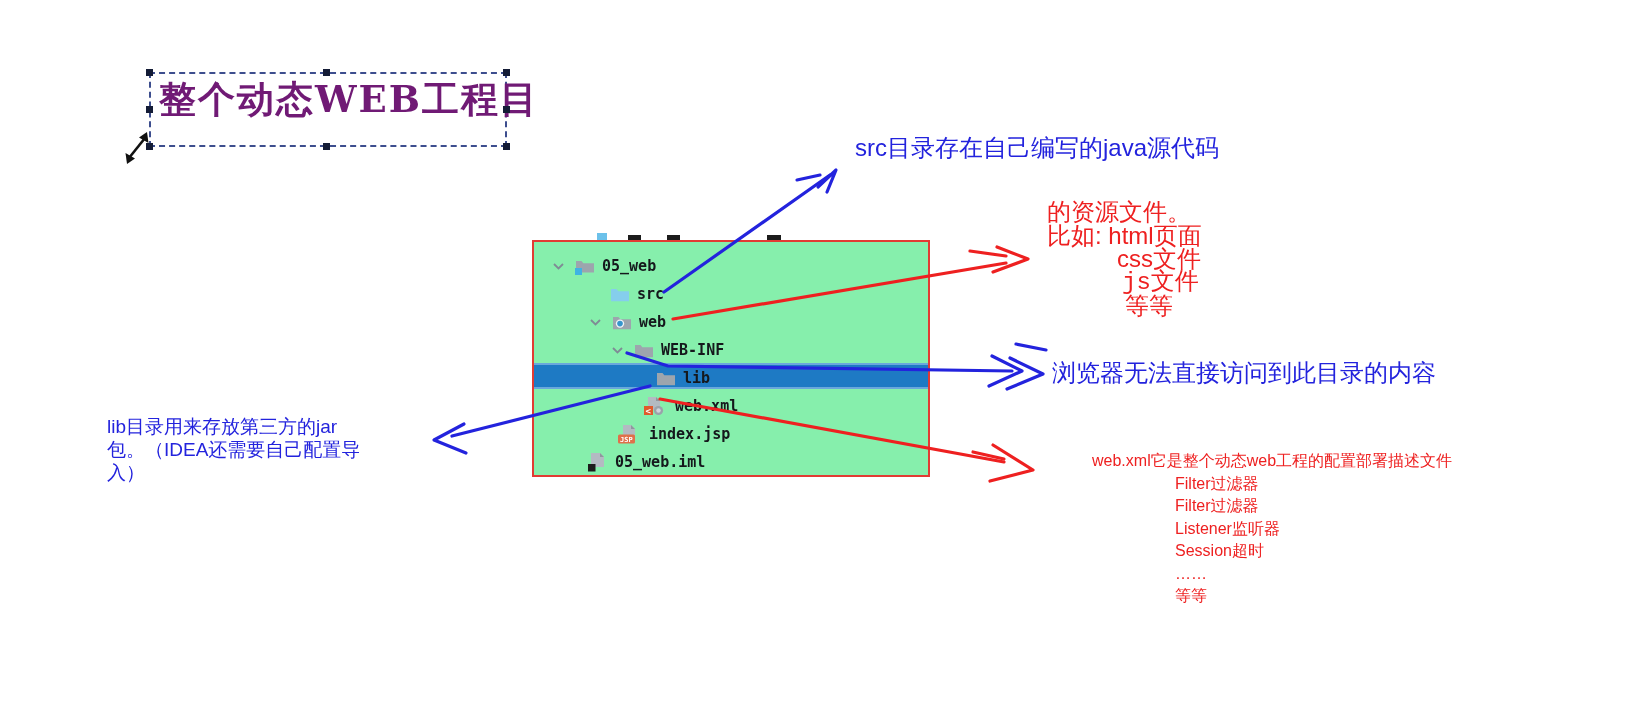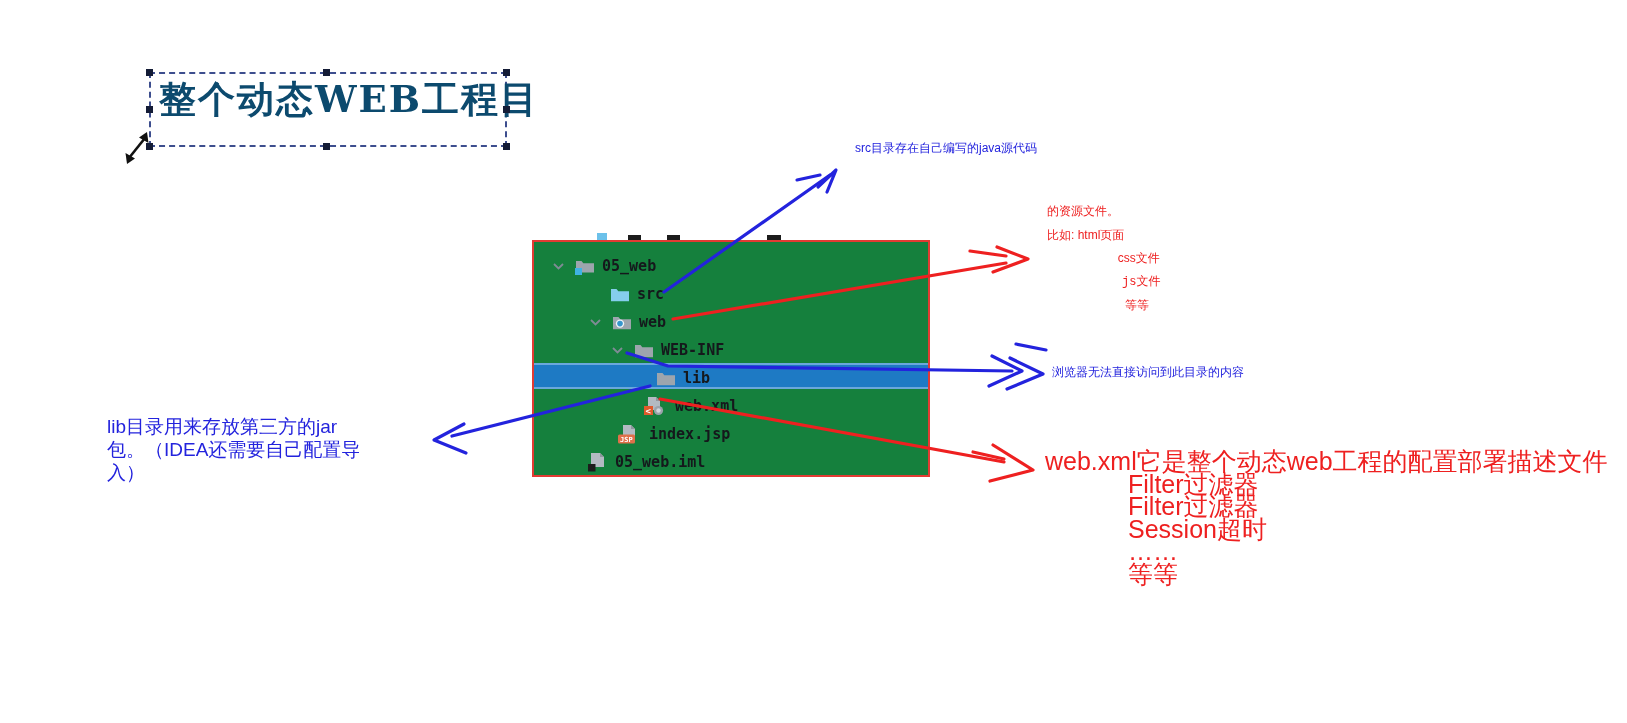--- a/index.html
+++ b/index.html
@@ -5,46 +5,46 @@
   html,body{margin:0;padding:0;background:#fff;}
   body{position:relative;width:1627px;height:723px;overflow:hidden;
        font-family:"Liberation Sans",sans-serif;}
   .abs{position:absolute;}
 
   
   #title-box{left:149px;top:72px;width:354px;height:71px;
     border:2px dashed #3d4e8e;}
   #title-text{position:absolute;left:8px;top:1px;white-space:nowrap;
     font-family:"DejaVu Serif","Liberation Serif",serif;
-    font-size:37px;font-weight:600;letter-spacing:2px;color:#0c4a6e;}
+    font-size:37px;font-weight:600;letter-spacing:2px;color:#701a75;}
   .handle{position:absolute;width:7px;height:7px;background:#141c36;}
 
   
-  #tree-panel{left:532px;top:240px;width:394px;height:233px;background:#15803d;
+  #tree-panel{left:532px;top:240px;width:394px;height:233px;background:#86efac;
     border:2px solid var(--panel-border-red,#e23b33);}
   #sel-bar{position:absolute;left:0;top:121px;width:100%;height:26px;
     background:var(--selection-blue,#1e7ac4);
     border-top:2px solid #6aa7dc;border-bottom:2px solid #6aa7dc;box-sizing:border-box;}
   .tree-row{position:absolute;height:22px;display:flex;align-items:center;gap:7px;
     font-family:"DejaVu Sans Mono","Liberation Mono",monospace;
     font-size:15px;font-weight:700;color:#15181c;white-space:nowrap;}
   .tree-row .chev{width:16px;display:flex;align-items:center;}
   .tree-row .icon{display:flex;align-items:center;}
   .frag{position:absolute;z-index:30;}
 
   
-  .ann{position:absolute;white-space:nowrap;font-size:12px;line-height:24px;}
+  .ann{position:absolute;white-space:nowrap;font-size:24px;line-height:24px;}
   .ann.blue{color:var(--annotation-blue,#2323dd);}
   .ann.red{color:var(--annotation-red,#ee2020);}
   #ann-src{left:855px;top:136px;}
   #ann-web{left:1047px;top:200px;line-height:23.5px;}
   #ann-webinf{left:1052px;top:361px;line-height:23px;}
   #ann-lib{left:107px;top:415px;line-height:23px;font-size:19px;}
-  #ann-webxml{left:1045px;top:450px;line-height:22.5px;font-size:25px;}
-  .ind70{padding-left:70px;text-align:center;} .ind75{padding-left:75px;font-family:Liberation Mono, monospace;} .ind78{padding-left:78px;}
+  #ann-webxml{left:1092px;top:450px;line-height:22.5px;font-size:16px;}
+  .ind70{padding-left:70px;} .ind75{padding-left:75px;font-family:Liberation Mono, monospace;} .ind78{padding-left:78px;}
   .ind83{padding-left:83px;}
 
   
   #arrows{position:absolute;left:0;top:0;z-index:50;pointer-events:none;}
   #arrows polyline{fill:none;stroke-width:3.2;stroke-linecap:round;stroke-linejoin:round;}
   #arrows .blue{stroke:var(--annotation-blue,#2323dd);}
   #arrows .red{stroke:var(--annotation-red,#ee2020);}
 </style>
 </head>
 <body>
@@ -195,20 +195,21 @@
 <div class="ann blue" id="ann-lib">
   <div>lib目录用来存放第三方的jar</div>
   <div>包。（IDEA还需要自己配置导</div>
   <div>入）</div>
 </div>
 
 <div class="ann red" id="ann-webxml">
   <div>web.xml它是整个动态web工程的配置部署描述文件</div>
   <div class="ind83">Filter过滤器</div>
   <div class="ind83">Filter过滤器</div>
+  <div class="ind83">Listener监听器</div>
   <div class="ind83">Session超时</div>
   <div class="ind83">……</div>
   <div class="ind83">等等</div>
 </div>
 
 <svg id="arrows" width="1627" height="723" viewBox="0 0 1627 723">
 
   <polyline class="blue" points="664,292 830,175"></polyline>
   <polyline class="blue" points="797,180 820,175"></polyline>
   <polyline class="blue" points="818,187 836,170 827,192"></polyline>

